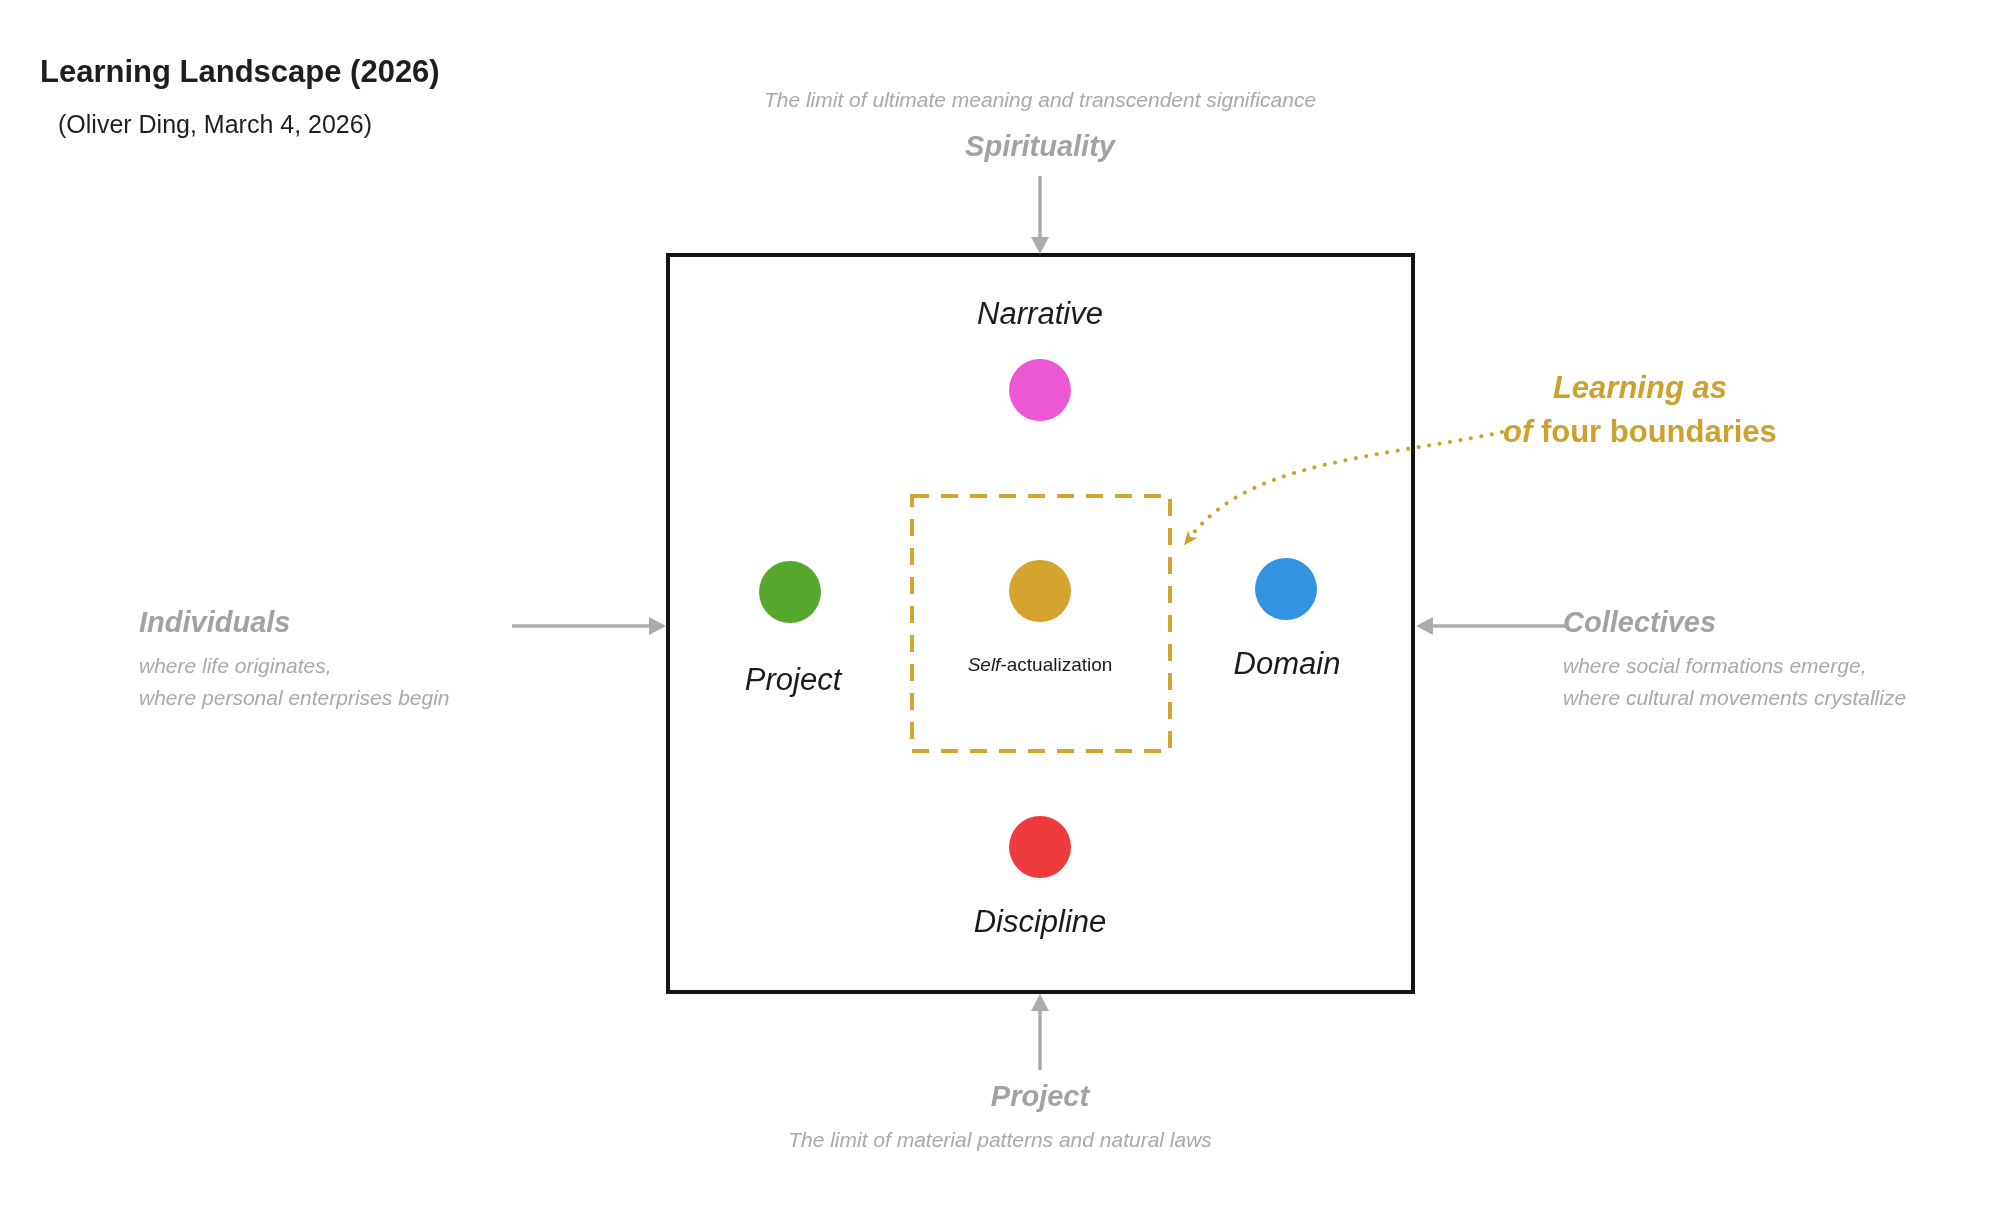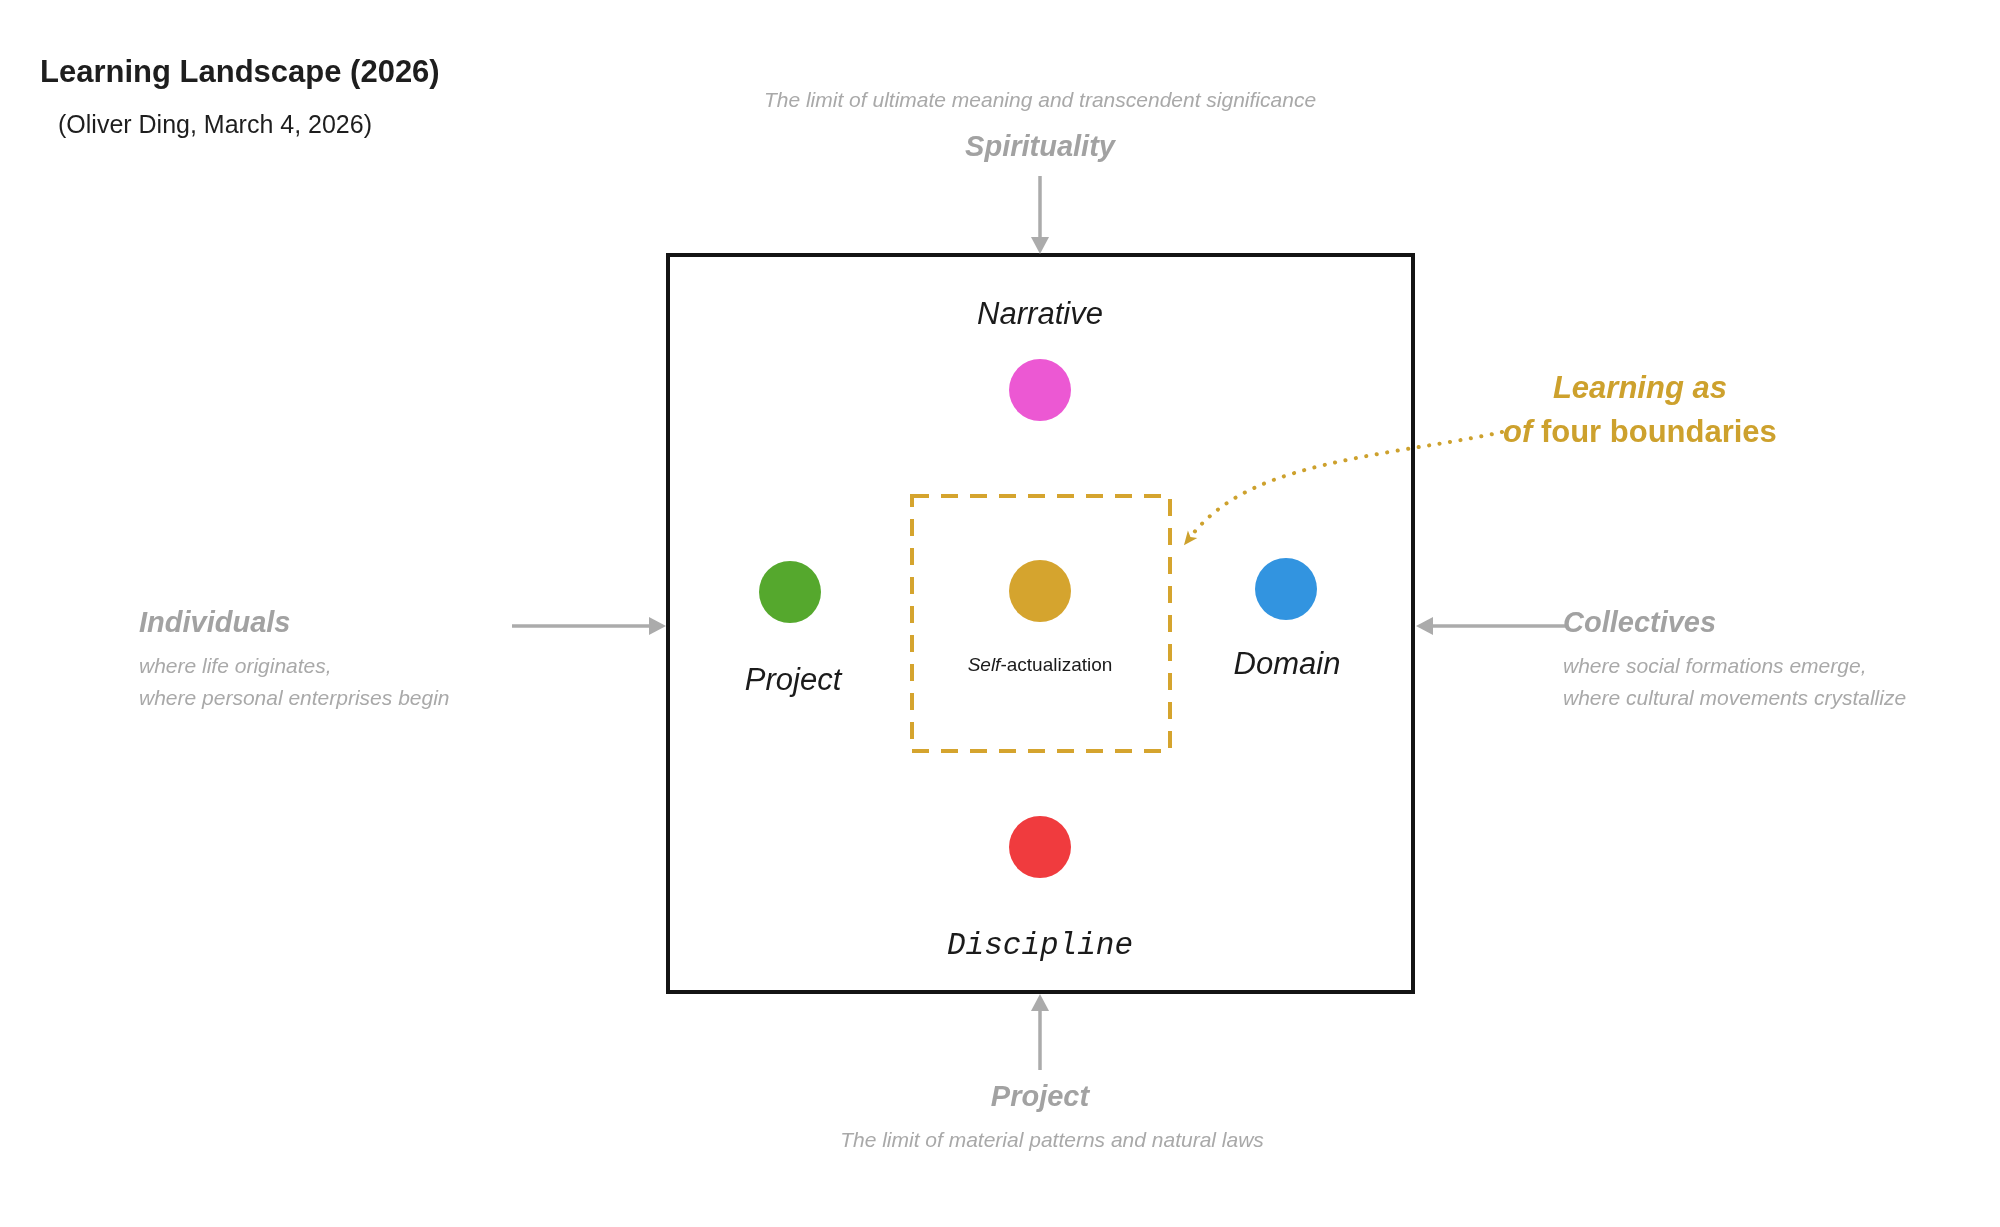--- a/index.html
+++ b/index.html
@@ -58,38 +58,38 @@
     <path d="M 1502 432 C 1430 448 1338 455 1268 482 C 1230 497 1207 516 1192 535" fill="none" stroke-width="4" stroke-linecap="round" stroke-dasharray="0.1 10.5" marker-end="url(#mGold)" stroke="#cda12d"></path>
   </svg>
 
   <div class="abs title" style="left:40px;top:54px;">Learning Landscape (2026)</div>
   <div class="abs byline" style="left:58px;top:110px;">(Oliver Ding, March 4, 2026)</div>
 
   <div class="abs ctr bound-desc" style="left:1040px;top:84px;">The limit of ultimate meaning and transcendent significance</div>
   <div class="abs ctr bound-label" style="left:1040px;top:130px;">Spirituality</div>
 
   <div class="abs ctr bound-label" style="left:1040px;top:1080px;">Project</div>
-  <div class="abs ctr bound-desc" style="left:1052px;top:1124px;">The limit of material patterns and natural laws</div>
+  <div class="abs ctr bound-desc" style="left:1000px;top:1124px;">The limit of material patterns and natural laws</div>
 
   <div class="abs bound-label right-al" style="left:139px;top:606px;width:360px;">Individuals</div>
   <div class="abs bound-desc right-al" style="left:139px;top:650px;width:360px;">
     <div>where life originates,</div>
     <div>where personal enterprises begin</div>
   </div>
 
   <div class="abs bound-label" style="left:1563px;top:606px;">Collectives</div>
   <div class="abs bound-desc" style="left:1563px;top:650px;">
     <div>where social formations emerge,</div>
     <div>where cultural movements crystallize</div>
   </div>
 
   <div class="abs ctr node-label" style="left:1040px;top:296px;">Narrative</div>
   <div class="abs ctr node-label" style="left:793px;top:650px;margin-top:12px;">Project</div>
   <div class="abs ctr node-label" style="left:1287px;top:646px;">Domain</div>
-  <div class="abs ctr node-label" style="left:1040px;top:928px;font-family:Liberation Mono, monospace;">Discipline</div>
+  <div class="abs ctr node-label" style="left:1040px;top:904px;">Discipline</div>
   <div class="abs ctr self-label" style="left:1040px;top:654px;"><span class="it">Self</span><span>-actualization</span></div>
 
   <div class="abs annotation" style="left:1503px;top:366px;text-align:center;">
     <div class="it">Learning as</div>
     <div><span class="it">of</span> <span class="up">four boundaries</span></div>
   </div>
 
 </div>
 
 </body></html>

